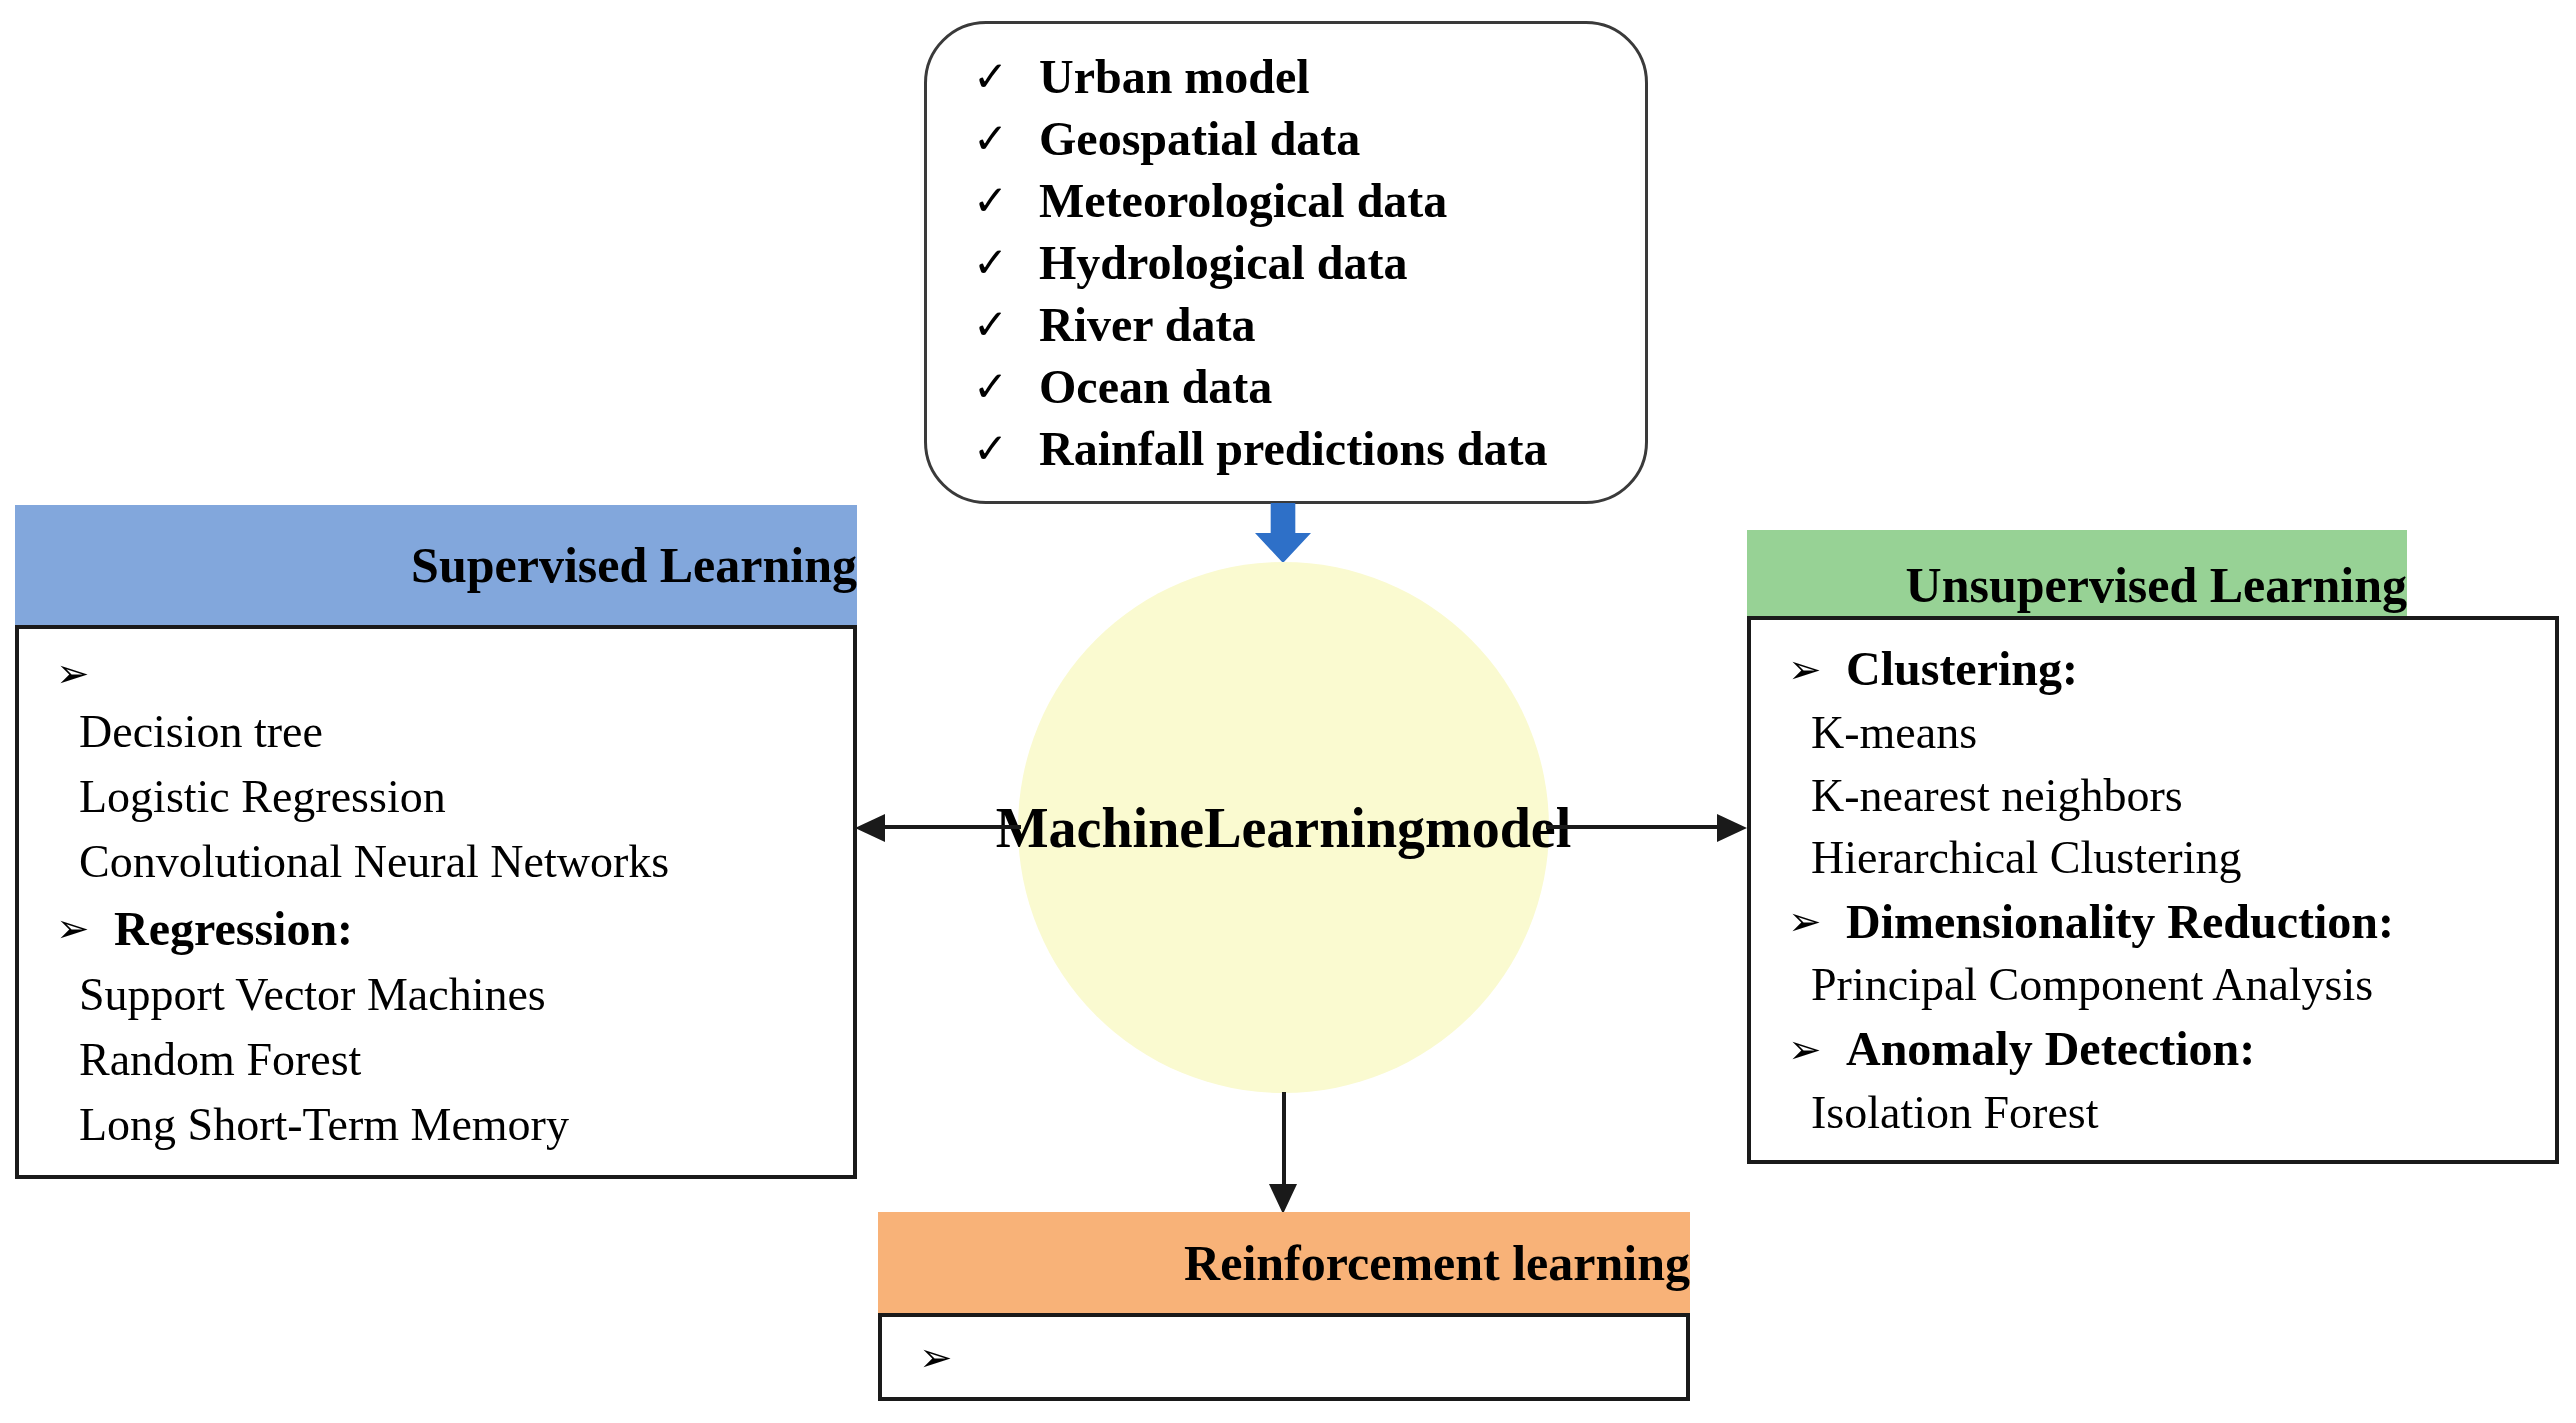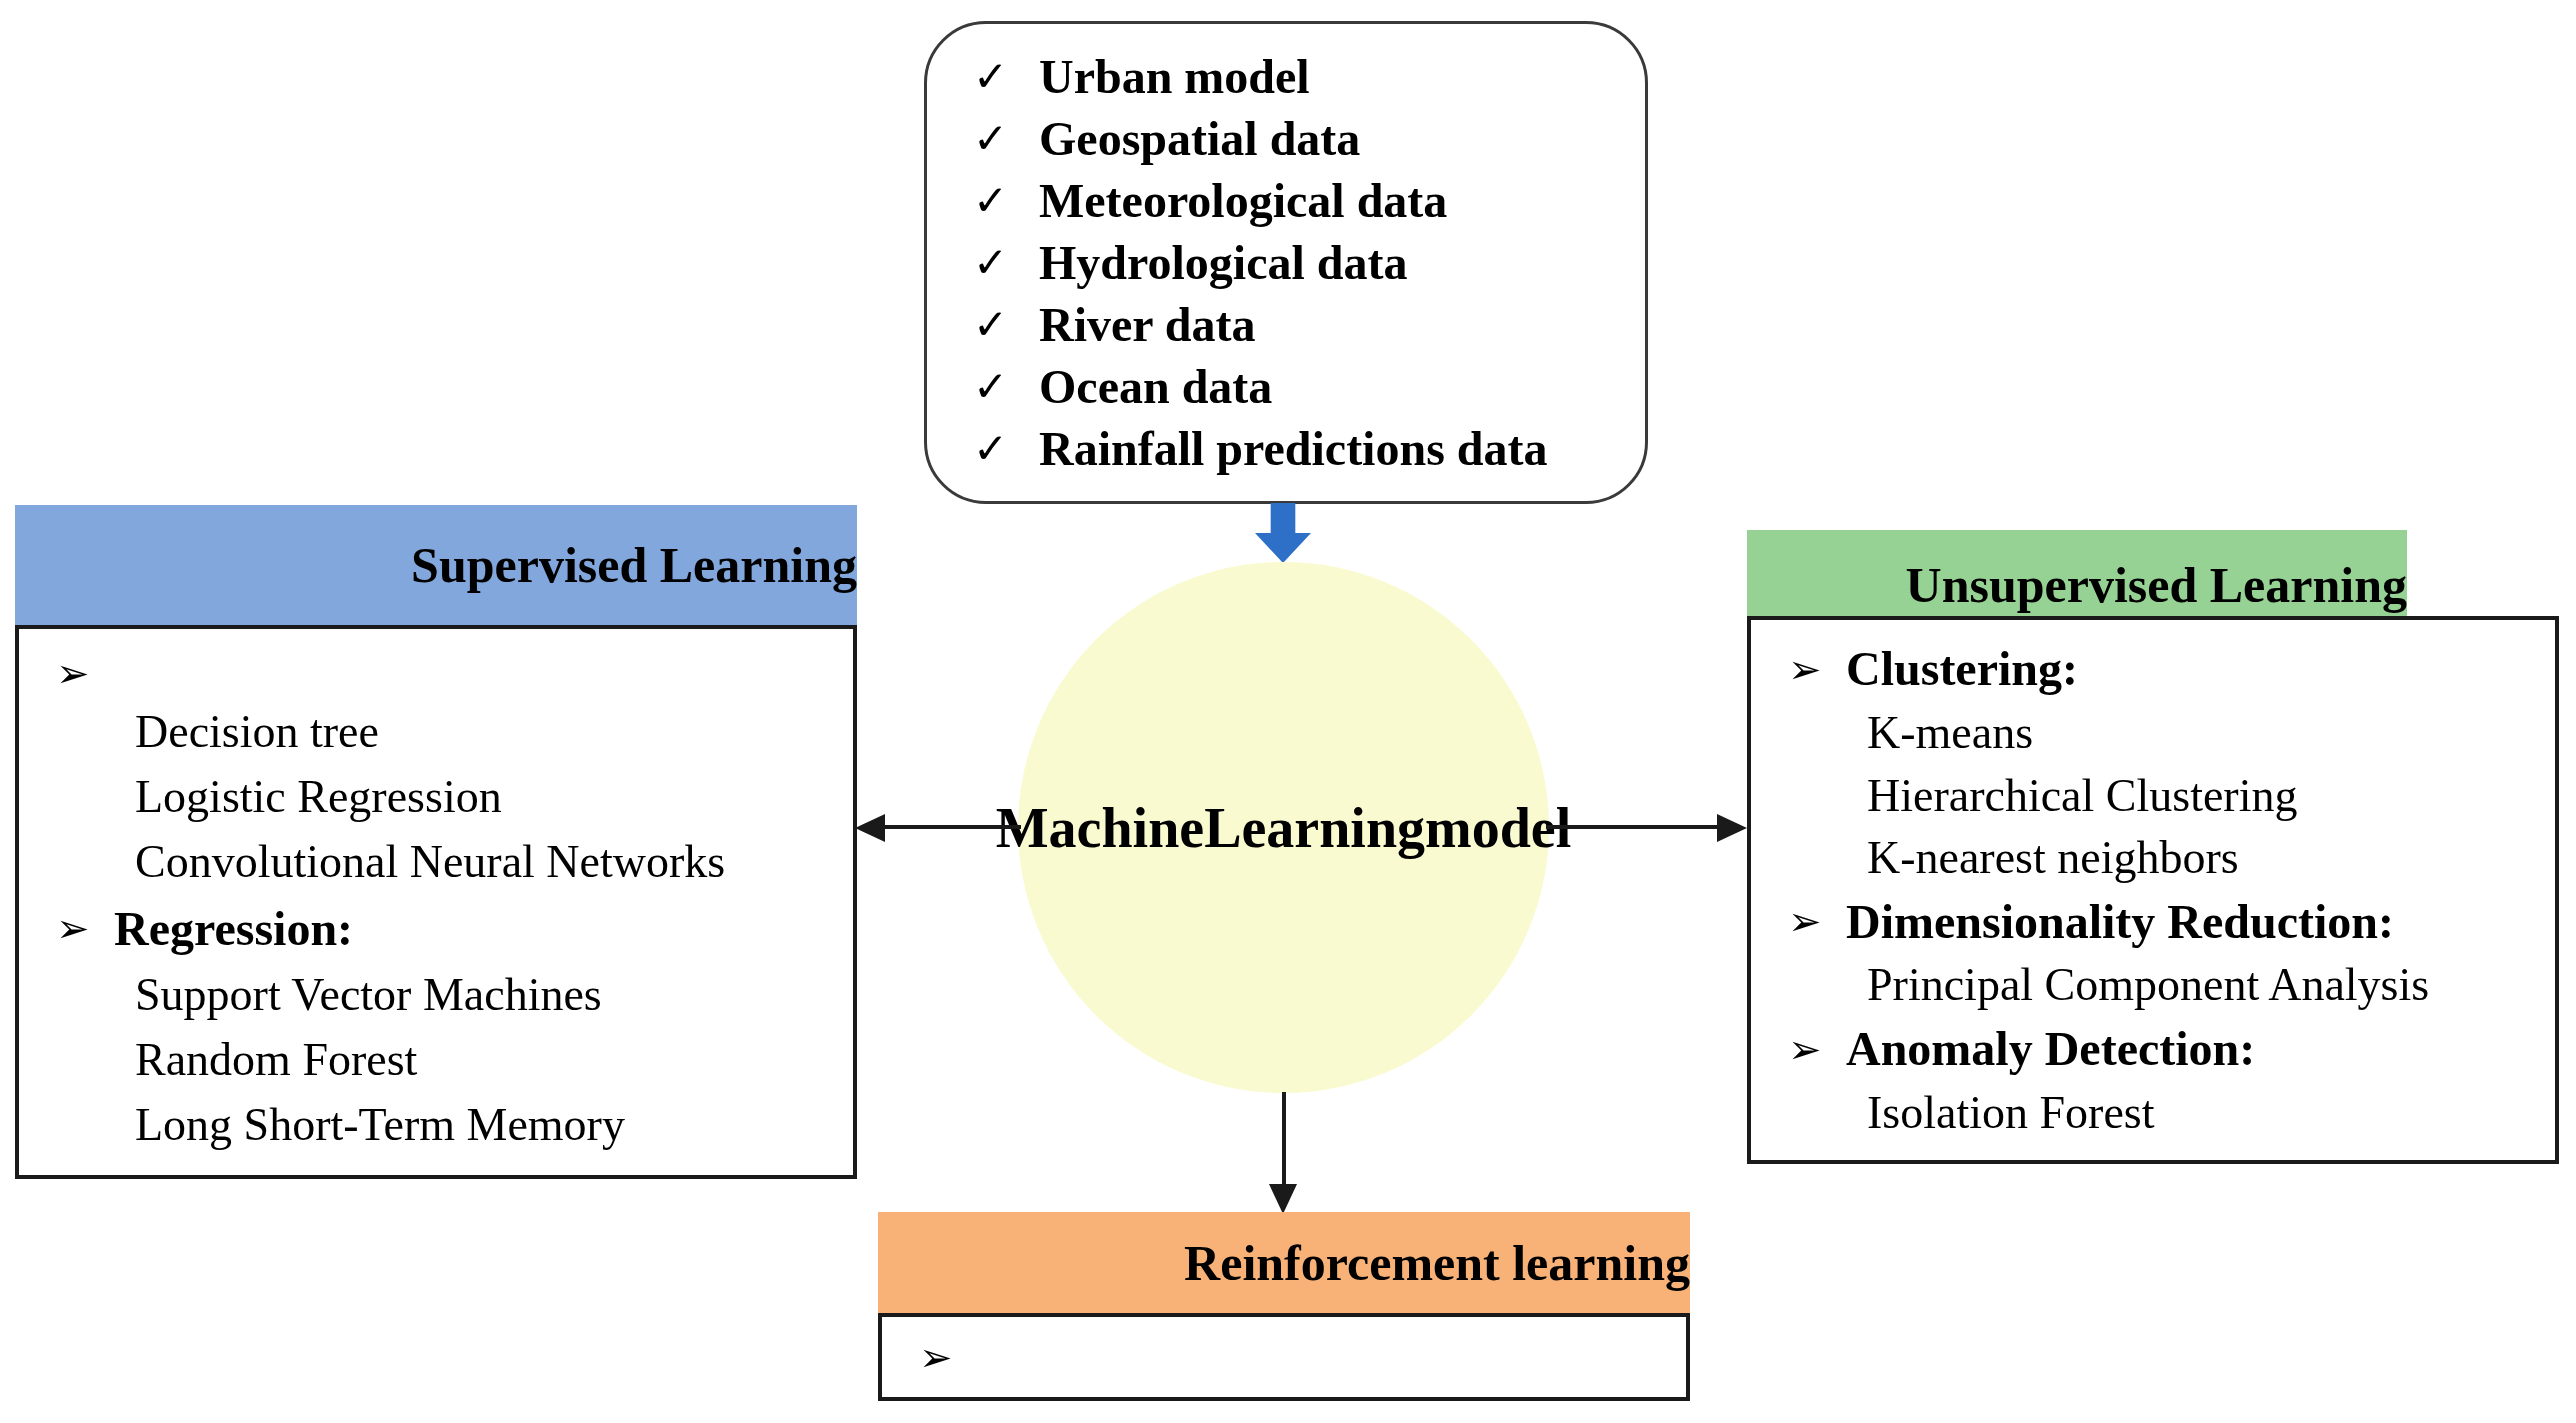--- a/index.html
+++ b/index.html
@@ -35,21 +35,21 @@
   .panel-header{
     position:absolute;box-sizing:border-box;display:flex;align-items:center;justify-content:flex-end;
     font-size:50px;font-weight:bold;white-space:nowrap;
   }
   .panel-body{
     position:absolute;box-sizing:border-box;background:#fff;border:4.2px solid #1a1a1a;
     display:flex;flex-direction:column;justify-content:space-evenly;
   }
   .body-row{display:flex;align-items:center;white-space:nowrap;}
   .body-row.head{padding-left:37px;font-weight:bold;font-size:48px;}
-  .body-row.sub{padding-left:116px;font-size:46px;}
+  .body-row.sub{padding-left:60px;font-size:46px;}
   .bullet{width:58px;font-family:"DejaVu Sans","Liberation Sans",sans-serif;
     font-size:40px;line-height:1;font-weight:normal;}
   
   .sup-header{left:15px;top:505px;width:842px;height:120px;background:var(--header-blue,#82a7dc);}
   .sup-body{left:15px;top:625px;width:842px;height:554px;padding:11.6px 0;}
   .unsup-header{left:1747px;top:530px;width:660px;height:110px;background:var(--header-green,#97d295);}
   .unsup-body{left:1747px;top:616px;width:812px;height:548px;padding:11.6px 0;}
   .reinf-header{left:878px;top:1212px;width:812px;height:101px;background:var(--header-orange,#f8b278);}
   .reinf-body{left:878px;top:1313px;width:812px;height:88px;justify-content:center;}
   
@@ -149,24 +149,24 @@
   </div>
   <div class="panel-body unsup-body">
     <div class="body-row head">
       <span class="bullet">➢</span>
       <span>Clustering:</span>
     </div>
     <div class="body-row sub">
       <span>K-means</span>
     </div>
     <div class="body-row sub">
-      <span>Hierarchical Clustering</span>
+      <span>K-nearest neighbors</span>
     </div>
     <div class="body-row sub">
-      <span>K-nearest neighbors</span>
+      <span>Hierarchical Clustering</span>
     </div>
     <div class="body-row head">
       <span class="bullet">➢</span>
       <span>Dimensionality Reduction:</span>
     </div>
     <div class="body-row sub">
       <span>Principal Component Analysis</span>
     </div>
     <div class="body-row head">
       <span class="bullet">➢</span>

